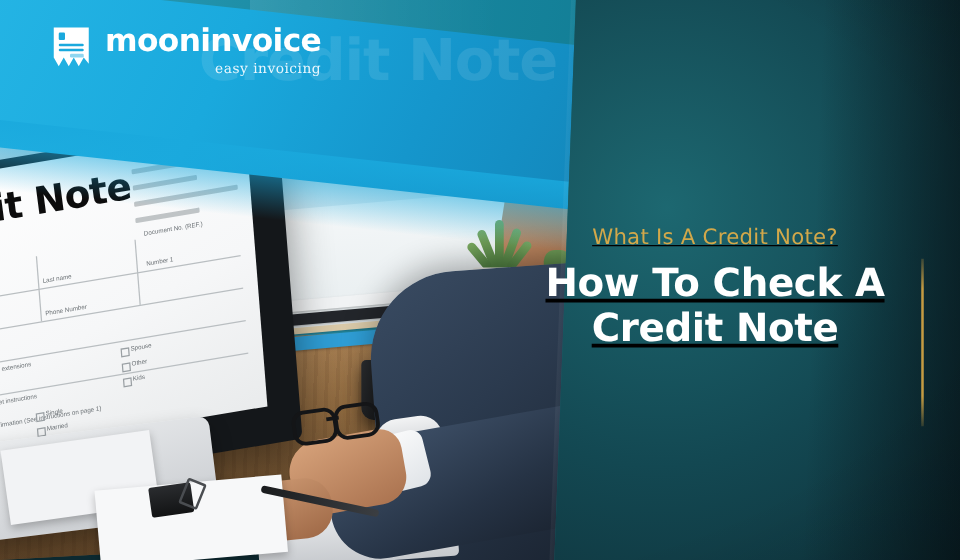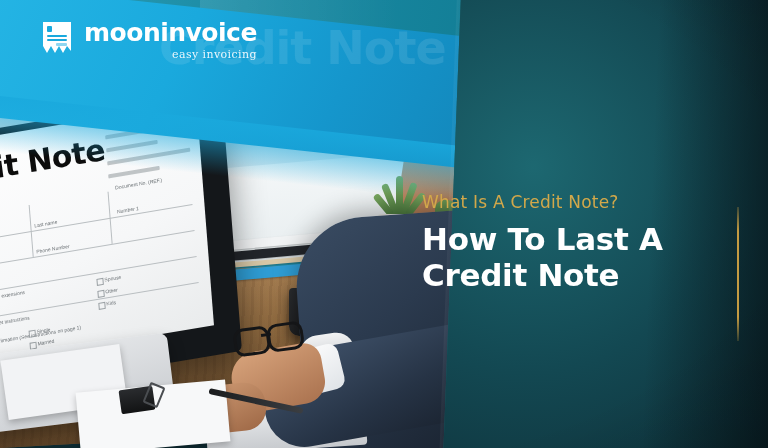--- a/index.html
+++ b/index.html
@@ -236,22 +236,22 @@
     background:linear-gradient(90deg,rgba(0,0,0,0) 55%,rgba(5,14,18,.85) 100%);
   }
   .tp-edgeglow{
     position:absolute;top:-20px;left:448px;width:10px;height:500px;
     background:linear-gradient(90deg,rgba(255,255,255,.05),rgba(255,255,255,0));
     transform:rotate(2.2deg);
   }
 
   
   .copy{
-    position:absolute;right:46px;top:192px;width:300px;
-    text-align:left;z-index:40;
+    position:absolute;right:46px;top:180px;width:300px;
+    text-align:center;z-index:40;text-decoration:underline;
   }
   .kicker{
     font-family:"DejaVu Sans",sans-serif;
     font-size:17px;color:#d2a84a;letter-spacing:.2px;margin:0 0 10px 0;
     white-space:nowrap;
   }
   .headline{
     font-family:"DejaVu Sans",sans-serif;font-weight:bold;
     font-size:31px;line-height:1.16;color:#ffffff;margin:0;letter-spacing:-.3px;
   }
@@ -394,20 +394,20 @@
       <span class="logo-tag">easy invoicing</span>
     </span>
   </div>
 
   <div class="tp-edgeglow"></div>
   <div class="tealpanel"></div>
 
   <div class="copy">
     <p class="kicker">What Is A Credit Note?</p>
     <h1 class="headline">
-      <span>How To Last A</span><br>
+      <span>How To Check A</span><br>
       <span>Credit Note</span><br>
     </h1>
   </div>
   <div class="vrule"></div>
 
   <div class="vig"></div>
 </div>
 
 </body></html>

